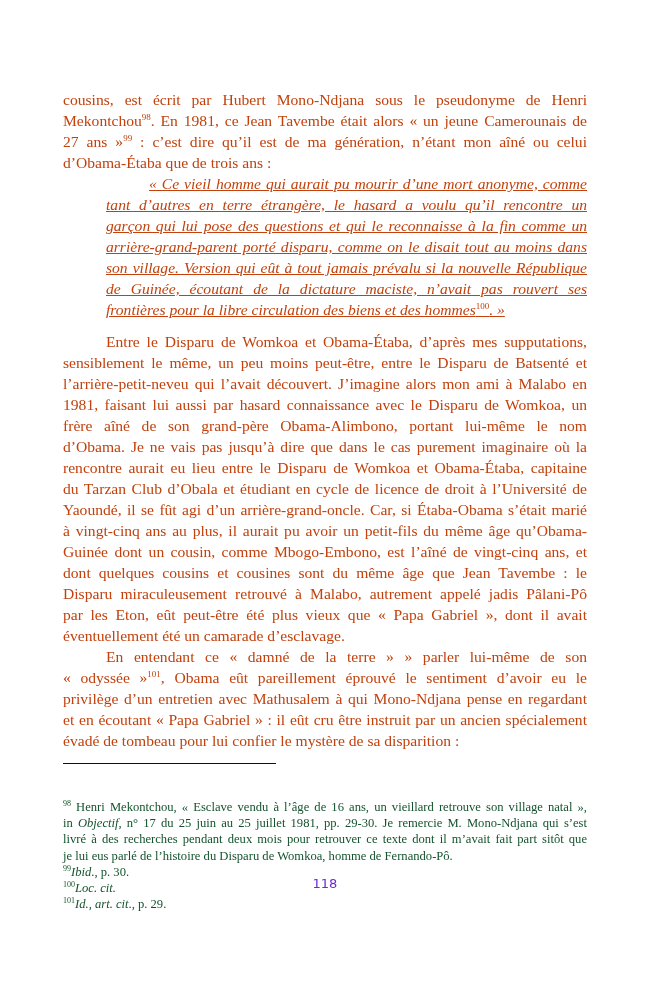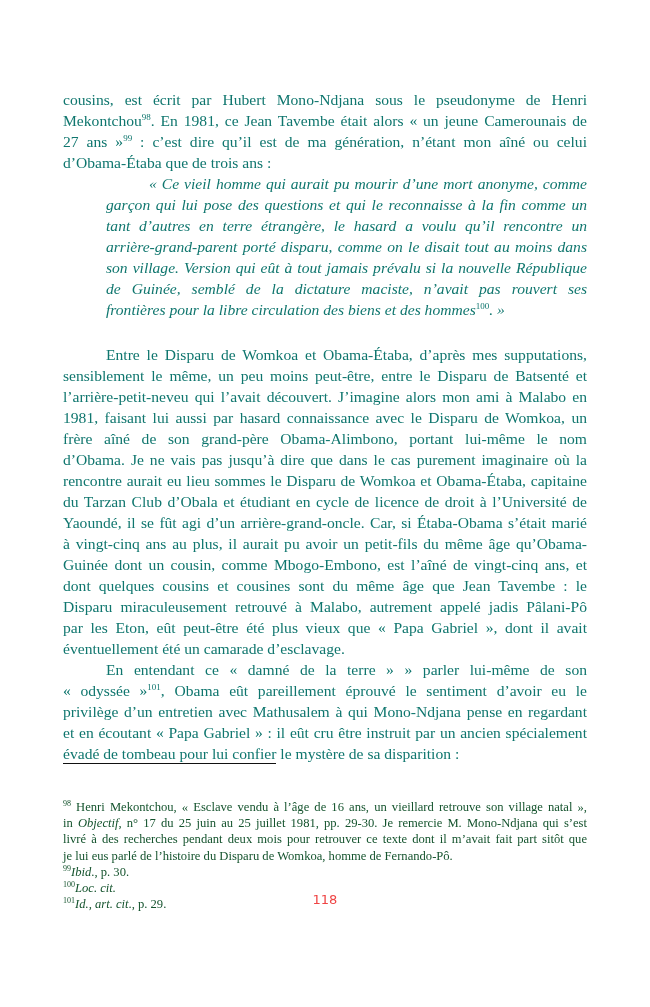--- a/index.html
+++ b/index.html
@@ -1,58 +1,58 @@
 <!DOCTYPE html>
 <html><head>
   <meta charset="utf-8">
   <style>
     html, body { margin: 0; padding: 0; background: #ffffff; }
     body { width: 650px; height: 1007px; position: relative; overflow: hidden; }
-    .page { position: absolute; left: 63px; top: 89px; width: 524px; font-family: "Liberation Serif", serif; color: #0f766e; }
+    .page { position: absolute; left: 63px; top: 89px; width: 524px; font-family: "Liberation Serif", serif; color: #c2410c; }
     .body-line { font-size: 15.6px; line-height: 21px; text-align: justify; text-align-last: justify; white-space: nowrap; }
     .body-line.last { text-align-last: left; }
     .p { margin: 0; }
     .quote { padding-left: 43px; font-style: italic; }
     sup { font-size: 9px; line-height: 0; vertical-align: 6px; font-style: normal; }
     .line { display: block; }
     .fn-rule { position: absolute; left: 63px; top: 763px; width: 213px; height: 1px; background: #111; }
     .footnotes { position: absolute; left: 63px; top: 799px; width: 524px; font-family: "Liberation Serif", serif; font-size: 12.6px; line-height: 16.2px; color: #14532d; }
     .fn-line { display: block; text-align: justify; text-align-last: justify; white-space: nowrap; }
     .fn-line.last { text-align-last: left; }
     .fn-line sup { font-size: 8px; vertical-align: 5px; }
-    .page-number { position: absolute; left: 0; width: 650px; top: 876px; text-align: center; font-family: "DejaVu Sans", sans-serif; font-size: 13px; color: #ef4444; margin-top: 16px; }
+    .page-number { position: absolute; left: 0; width: 650px; top: 876px; text-align: center; font-family: "DejaVu Sans", sans-serif; font-size: 13px; color: #6d28d9; }
     i { }
   </style>
 </head>
 <body>
 
 <div class="page" id="body">
     <div class="p">
       <span class="line body-line">cousins, est écrit par Hubert Mono-Ndjana sous le pseudonyme de Henri</span>
       <span class="line body-line">Mekontchou<sup>98</sup>. En 1981, ce Jean Tavembe était alors « un jeune Camerounais de</span>
       <span class="line body-line">27 ans »<sup>99</sup> : c’est dire qu’il est de ma génération, n’étant mon aîné ou celui</span>
       <span class="line body-line last">d’Obama-Étaba que de trois ans :</span>
     </div>
-    <div class="p quote" style="margin-bottom: 24px;">
+    <div class="p quote" style="margin-bottom: 11px; text-decoration: underline;">
       <span class="line body-line" style="padding-left: 43px;">« Ce vieil homme qui aurait pu mourir d’une mort anonyme, comme</span>
+      <span class="line body-line">tant d’autres en terre étrangère, le hasard a voulu qu’il rencontre un</span>
       <span class="line body-line">garçon qui lui pose des questions et qui le reconnaisse à la fin comme un</span>
-      <span class="line body-line">tant d’autres en terre étrangère, le hasard a voulu qu’il rencontre un</span>
       <span class="line body-line">arrière-grand-parent porté disparu, comme on le disait tout au moins dans</span>
       <span class="line body-line">son village. Version qui eût à tout jamais prévalu si la nouvelle République</span>
-      <span class="line body-line">de Guinée, semblé de la dictature maciste, n’avait pas rouvert ses</span>
+      <span class="line body-line">de Guinée, écoutant de la dictature maciste, n’avait pas rouvert ses</span>
       <span class="line body-line last">frontières pour la libre circulation des biens et des hommes<sup>100</sup>. »</span>
     </div>
     <div class="p">
       <span class="line body-line" style="padding-left: 43px;">Entre le Disparu de Womkoa et Obama-Étaba, d’après mes supputations,</span>
       <span class="line body-line">sensiblement le même, un peu moins peut-être, entre le Disparu de Batsenté et</span>
       <span class="line body-line">l’arrière-petit-neveu qui l’avait découvert. J’imagine alors mon ami à Malabo en</span>
       <span class="line body-line">1981, faisant lui aussi par hasard connaissance avec le Disparu de Womkoa, un</span>
       <span class="line body-line">frère aîné de son grand-père Obama-Alimbono, portant lui-même le nom</span>
       <span class="line body-line">d’Obama. Je ne vais pas jusqu’à dire que dans le cas purement imaginaire où la</span>
-      <span class="line body-line">rencontre aurait eu lieu sommes le Disparu de Womkoa et Obama-Étaba, capitaine</span>
+      <span class="line body-line">rencontre aurait eu lieu entre le Disparu de Womkoa et Obama-Étaba, capitaine</span>
       <span class="line body-line">du Tarzan Club d’Obala et étudiant en cycle de licence de droit à l’Université de</span>
       <span class="line body-line">Yaoundé, il se fût agi d’un arrière-grand-oncle. Car, si Étaba-Obama s’était marié</span>
       <span class="line body-line">à vingt-cinq ans au plus, il aurait pu avoir un petit-fils du même âge qu’Obama-</span>
       <span class="line body-line">Guinée dont un cousin, comme Mbogo-Embono, est l’aîné de vingt-cinq ans, et</span>
       <span class="line body-line">dont quelques cousins et cousines sont du même âge que Jean Tavembe : le</span>
       <span class="line body-line">Disparu miraculeusement retrouvé à Malabo, autrement appelé jadis Pâlani-Pô</span>
       <span class="line body-line">par les Eton, eût peut-être été plus vieux que « Papa Gabriel », dont il avait</span>
       <span class="line body-line last">éventuellement été un camarade d’esclavage.</span>
     </div>
     <div class="p">

